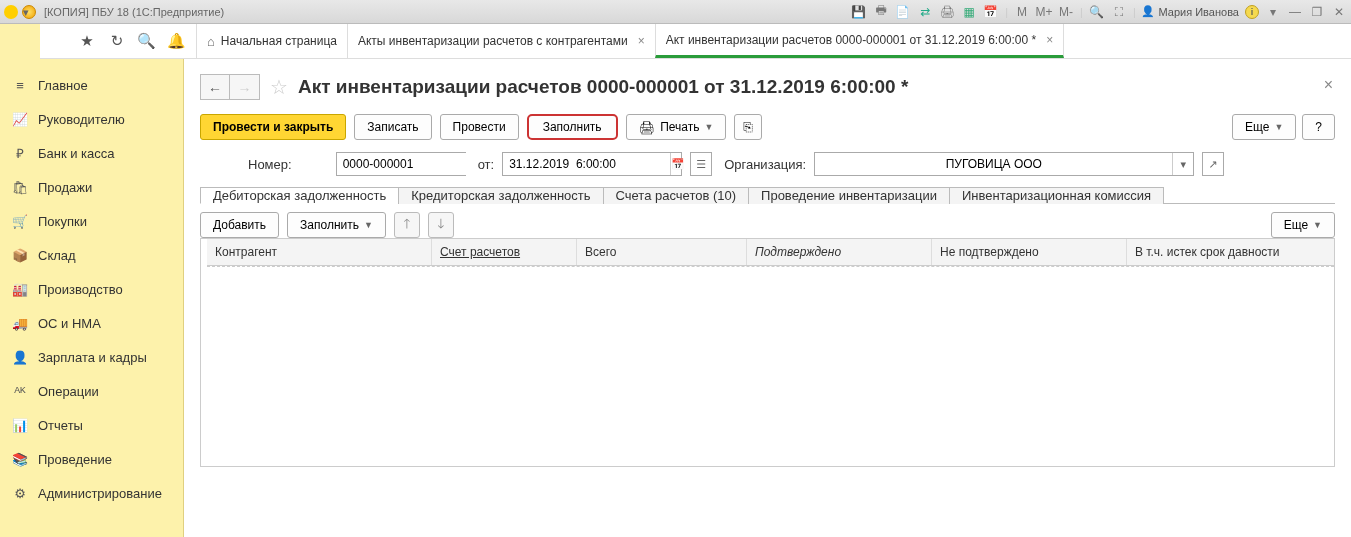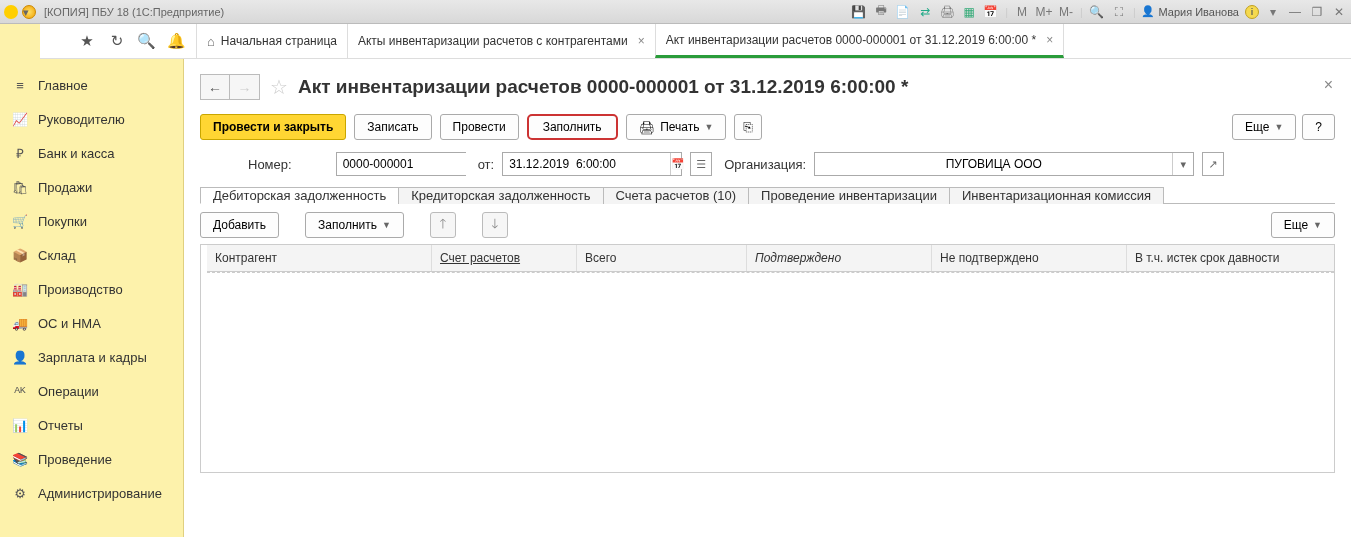--- a/index.html
+++ b/index.html
@@ -50,21 +50,21 @@
 .form-row { display: flex; align-items: center; gap: 8px; margin-bottom: 10px; font-size: 13px; margin-left: 48px; }
 .form-row label { color: #333; }
 .input-wrap { display: flex; align-items: center; border: 1px solid #aaa; height: 24px; background: #fff; }
 .input-wrap input { border: none; outline: none; padding: 0 6px; height: 100%; font-size: 12px; }
 .input-btn { width: 22px; height: 22px; border-left: 1px solid #ccc; display: flex; align-items: center; justify-content: center; font-size: 11px; color: #666; cursor: pointer; }
 
 .doc-tabs { display: flex; border-bottom: 1px solid #bbb; margin-bottom: 8px; }
 .doc-tab { padding: 0 12px; border: 1px solid #bbb; border-bottom: none; background: #f4f4f4; font-size: 13px; cursor: pointer; margin-right: -1px; position: relative; top: 1px; }
 .doc-tab.active { background: #fff; border-bottom: 1px solid #fff; }
 
-.sub-bar { display: flex; align-items: center; gap: 26px; margin-bottom: 6px; }
+.sub-bar { display: flex; align-items: center; gap: 8px; }
 .icon-btn { width: 26px; height: 26px; border: 1px solid #bbb; background: #f6f6f6; display: flex; align-items: center; justify-content: center; cursor: pointer; color: #888; border-radius:3px;}
 
 .grid-table { border: 1px solid #ccc; padding-left: 6px; }
 .grid-head { display: flex; background: #f4f4f4; border-bottom: 1px solid #ccc; }
 .grid-head div { padding: 6px 8px; font-size: 12px; border-right: 1px solid #ddd; }
 .grid-head div:last-child { border-right: none; }
 .grid-body { height: 200px; border-top: 1px dashed #ccc; }
 .printer-ico{font-size:13px;}
 </style>
 </head>

